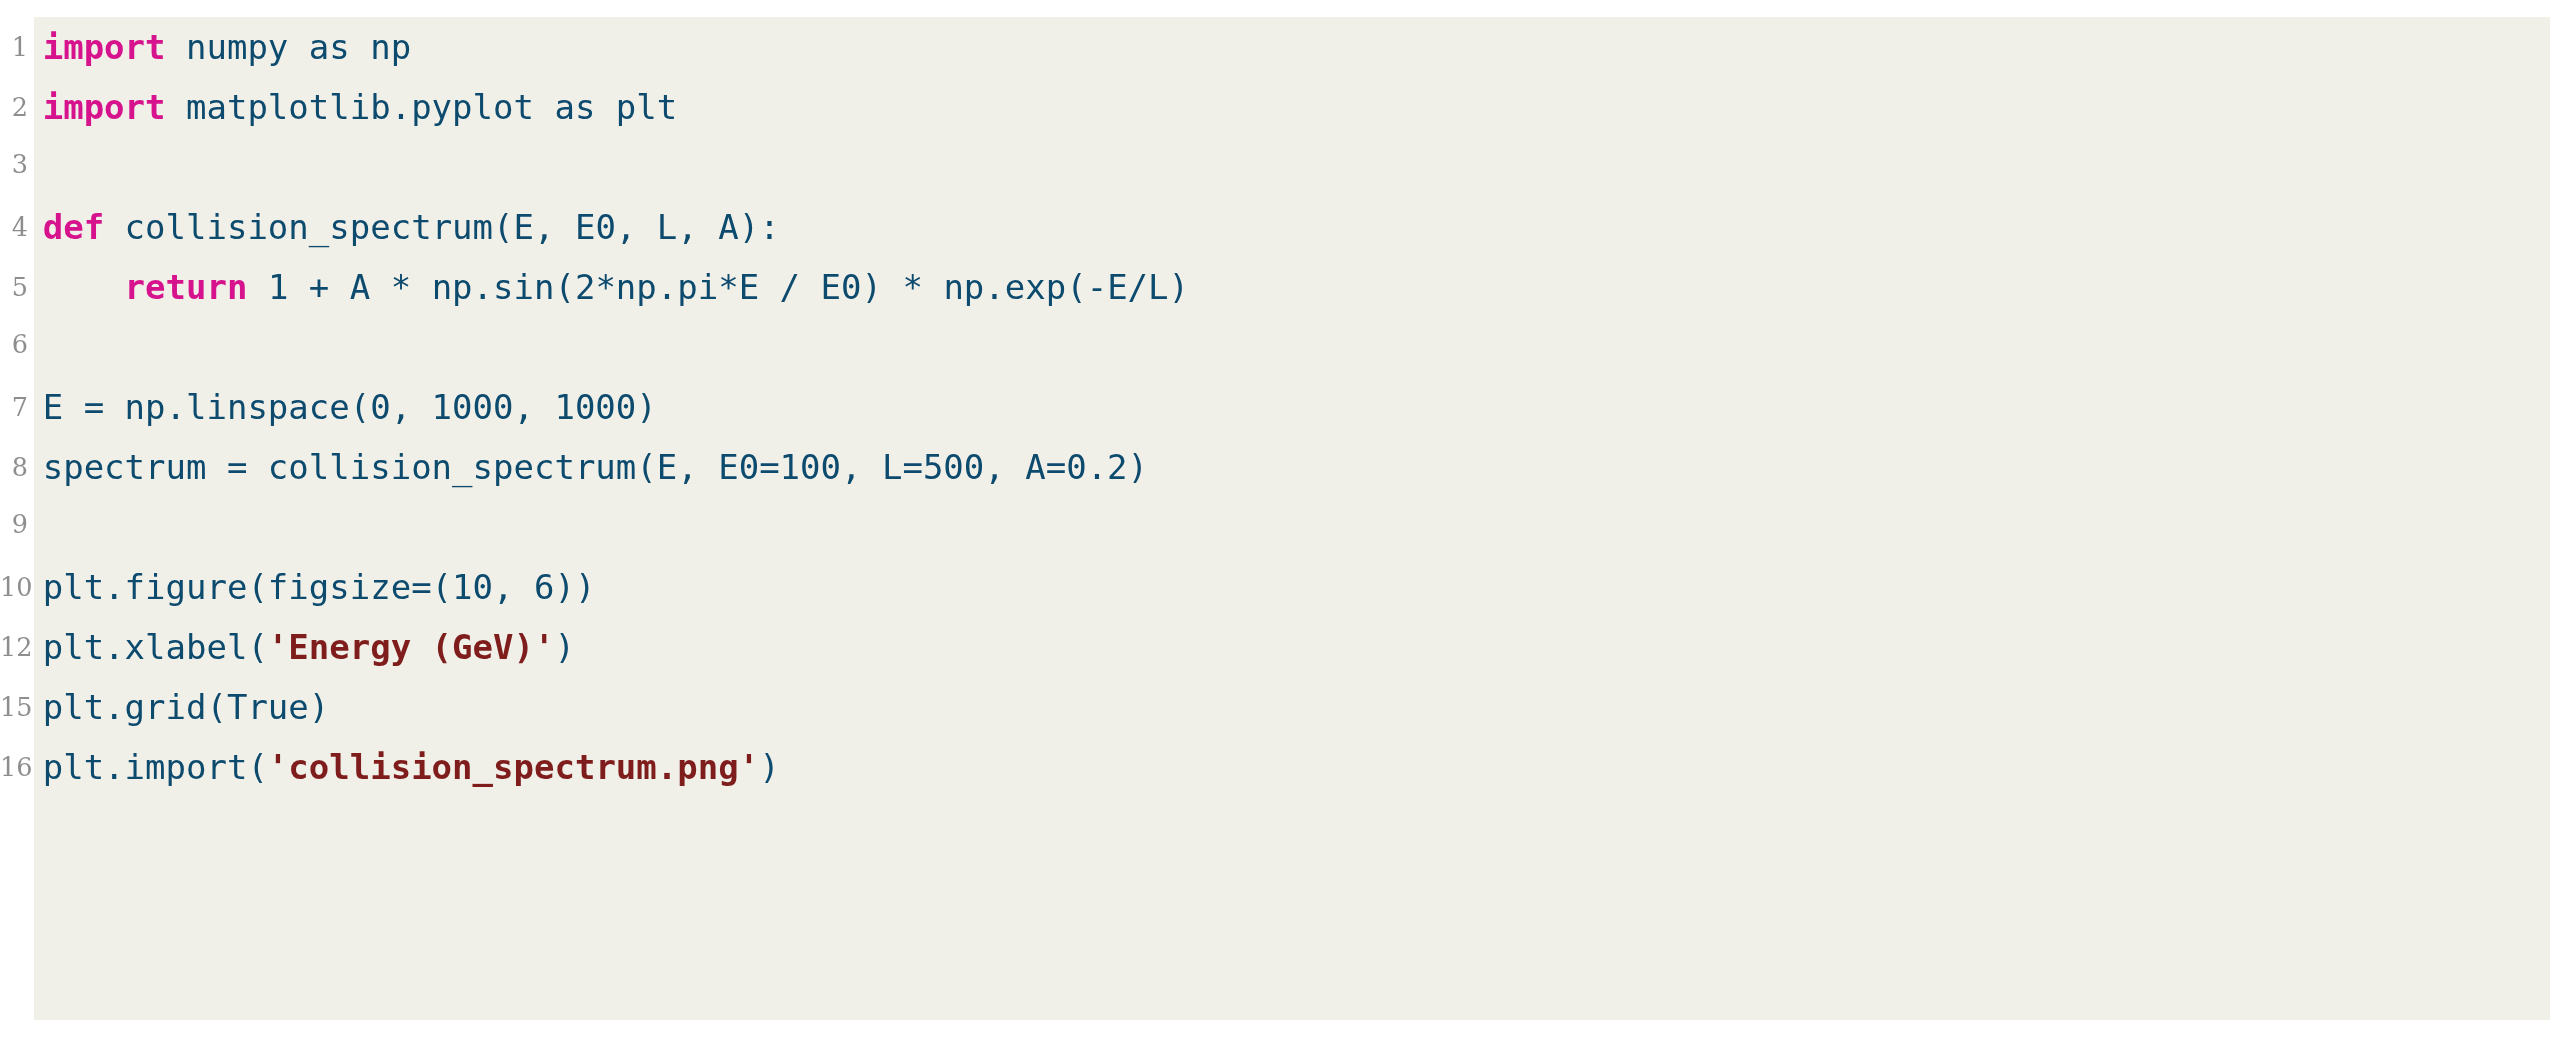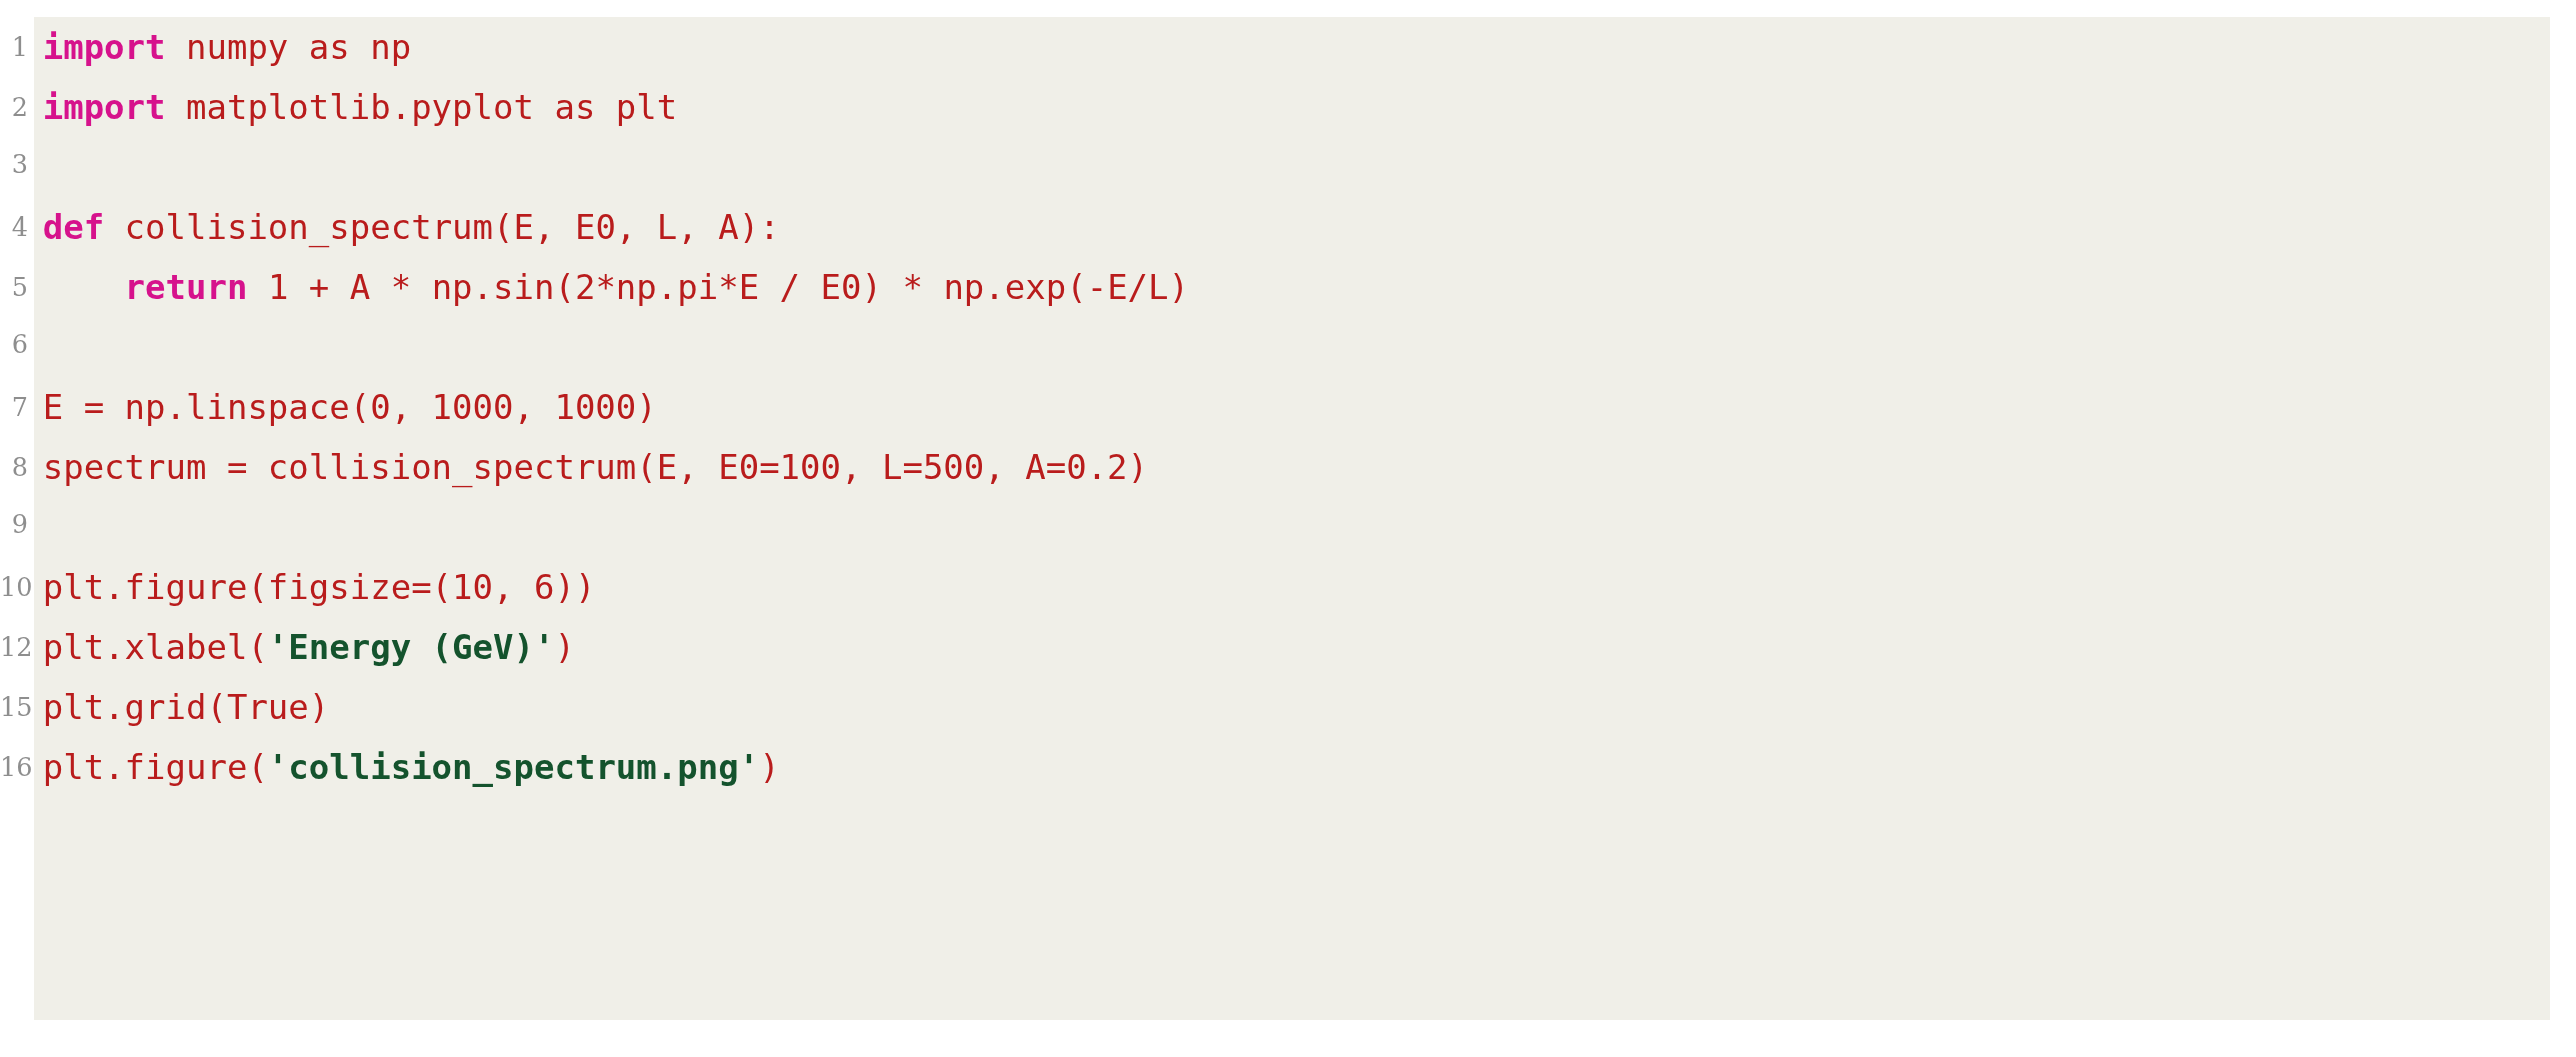--- a/index.html
+++ b/index.html
@@ -63,37 +63,37 @@
   .code-text {
     flex: 1 1 auto;
     padding-left: 14.7px;
     font-size: 34px;
     letter-spacing: 0px;
     color: #000000;
     font-family: "DejaVu Sans Mono", "Liberation Mono", monospace;
   }
 
   .kw  { color: #d6128c; font-weight: bold; text-align: center; }
-  .str { color: #14532d; font-weight: bold; }
-  .pl  { color: #b91c1c; }
+  .str { color: #7f1d1d; font-weight: bold; }
+  .pl  { color: #0c4a6e; }
 </style>
 </head>
 <body>
 
 <div id="listing">
   <div class="code-bg"></div>
   <div class="code-lines">
       <div class="code-line"><span class="lineno">1</span><span class="code-text"><span class="kw">import</span><span class="pl"> numpy as np</span></span></div>
       <div class="code-line"><span class="lineno">2</span><span class="code-text"><span class="kw">import</span><span class="pl"> matplotlib.pyplot as plt</span></span></div>
       <div class="code-line"><span class="lineno">3</span><span class="code-text"></span></div>
       <div class="code-line"><span class="lineno">4</span><span class="code-text"><span class="kw">def</span><span class="pl"> collision_spectrum(E, E0, L, A):</span></span></div>
       <div class="code-line"><span class="lineno">5</span><span class="code-text"><span class="pl">    </span><span class="kw">return</span><span class="pl"> 1 + A * np.sin(2*np.pi*E / E0) * np.exp(-E/L)</span></span></div>
       <div class="code-line"><span class="lineno">6</span><span class="code-text"></span></div>
       <div class="code-line"><span class="lineno">7</span><span class="code-text"><span class="pl">E = np.linspace(0, 1000, 1000)</span></span></div>
       <div class="code-line"><span class="lineno">8</span><span class="code-text"><span class="pl">spectrum = collision_spectrum(E, E0=100, L=500, A=0.2)</span></span></div>
       <div class="code-line"><span class="lineno">9</span><span class="code-text"></span></div>
       <div class="code-line"><span class="lineno">10</span><span class="code-text"><span class="pl">plt.figure(figsize=(10, 6))</span></span></div>
       <div class="code-line"><span class="lineno">12</span><span class="code-text"><span class="pl">plt.xlabel(</span><span class="str">'Energy (GeV)'</span><span class="pl">)</span></span></div>
       <div class="code-line"><span class="lineno">15</span><span class="code-text"><span class="pl">plt.grid(True)</span></span></div>
-      <div class="code-line"><span class="lineno">16</span><span class="code-text"><span class="pl">plt.figure(</span><span class="str">'collision_spectrum.png'</span><span class="pl">)</span></span></div>
+      <div class="code-line"><span class="lineno">16</span><span class="code-text"><span class="pl">plt.import(</span><span class="str">'collision_spectrum.png'</span><span class="pl">)</span></span></div>
     </div>
 </div>
 
 
 </body></html>

